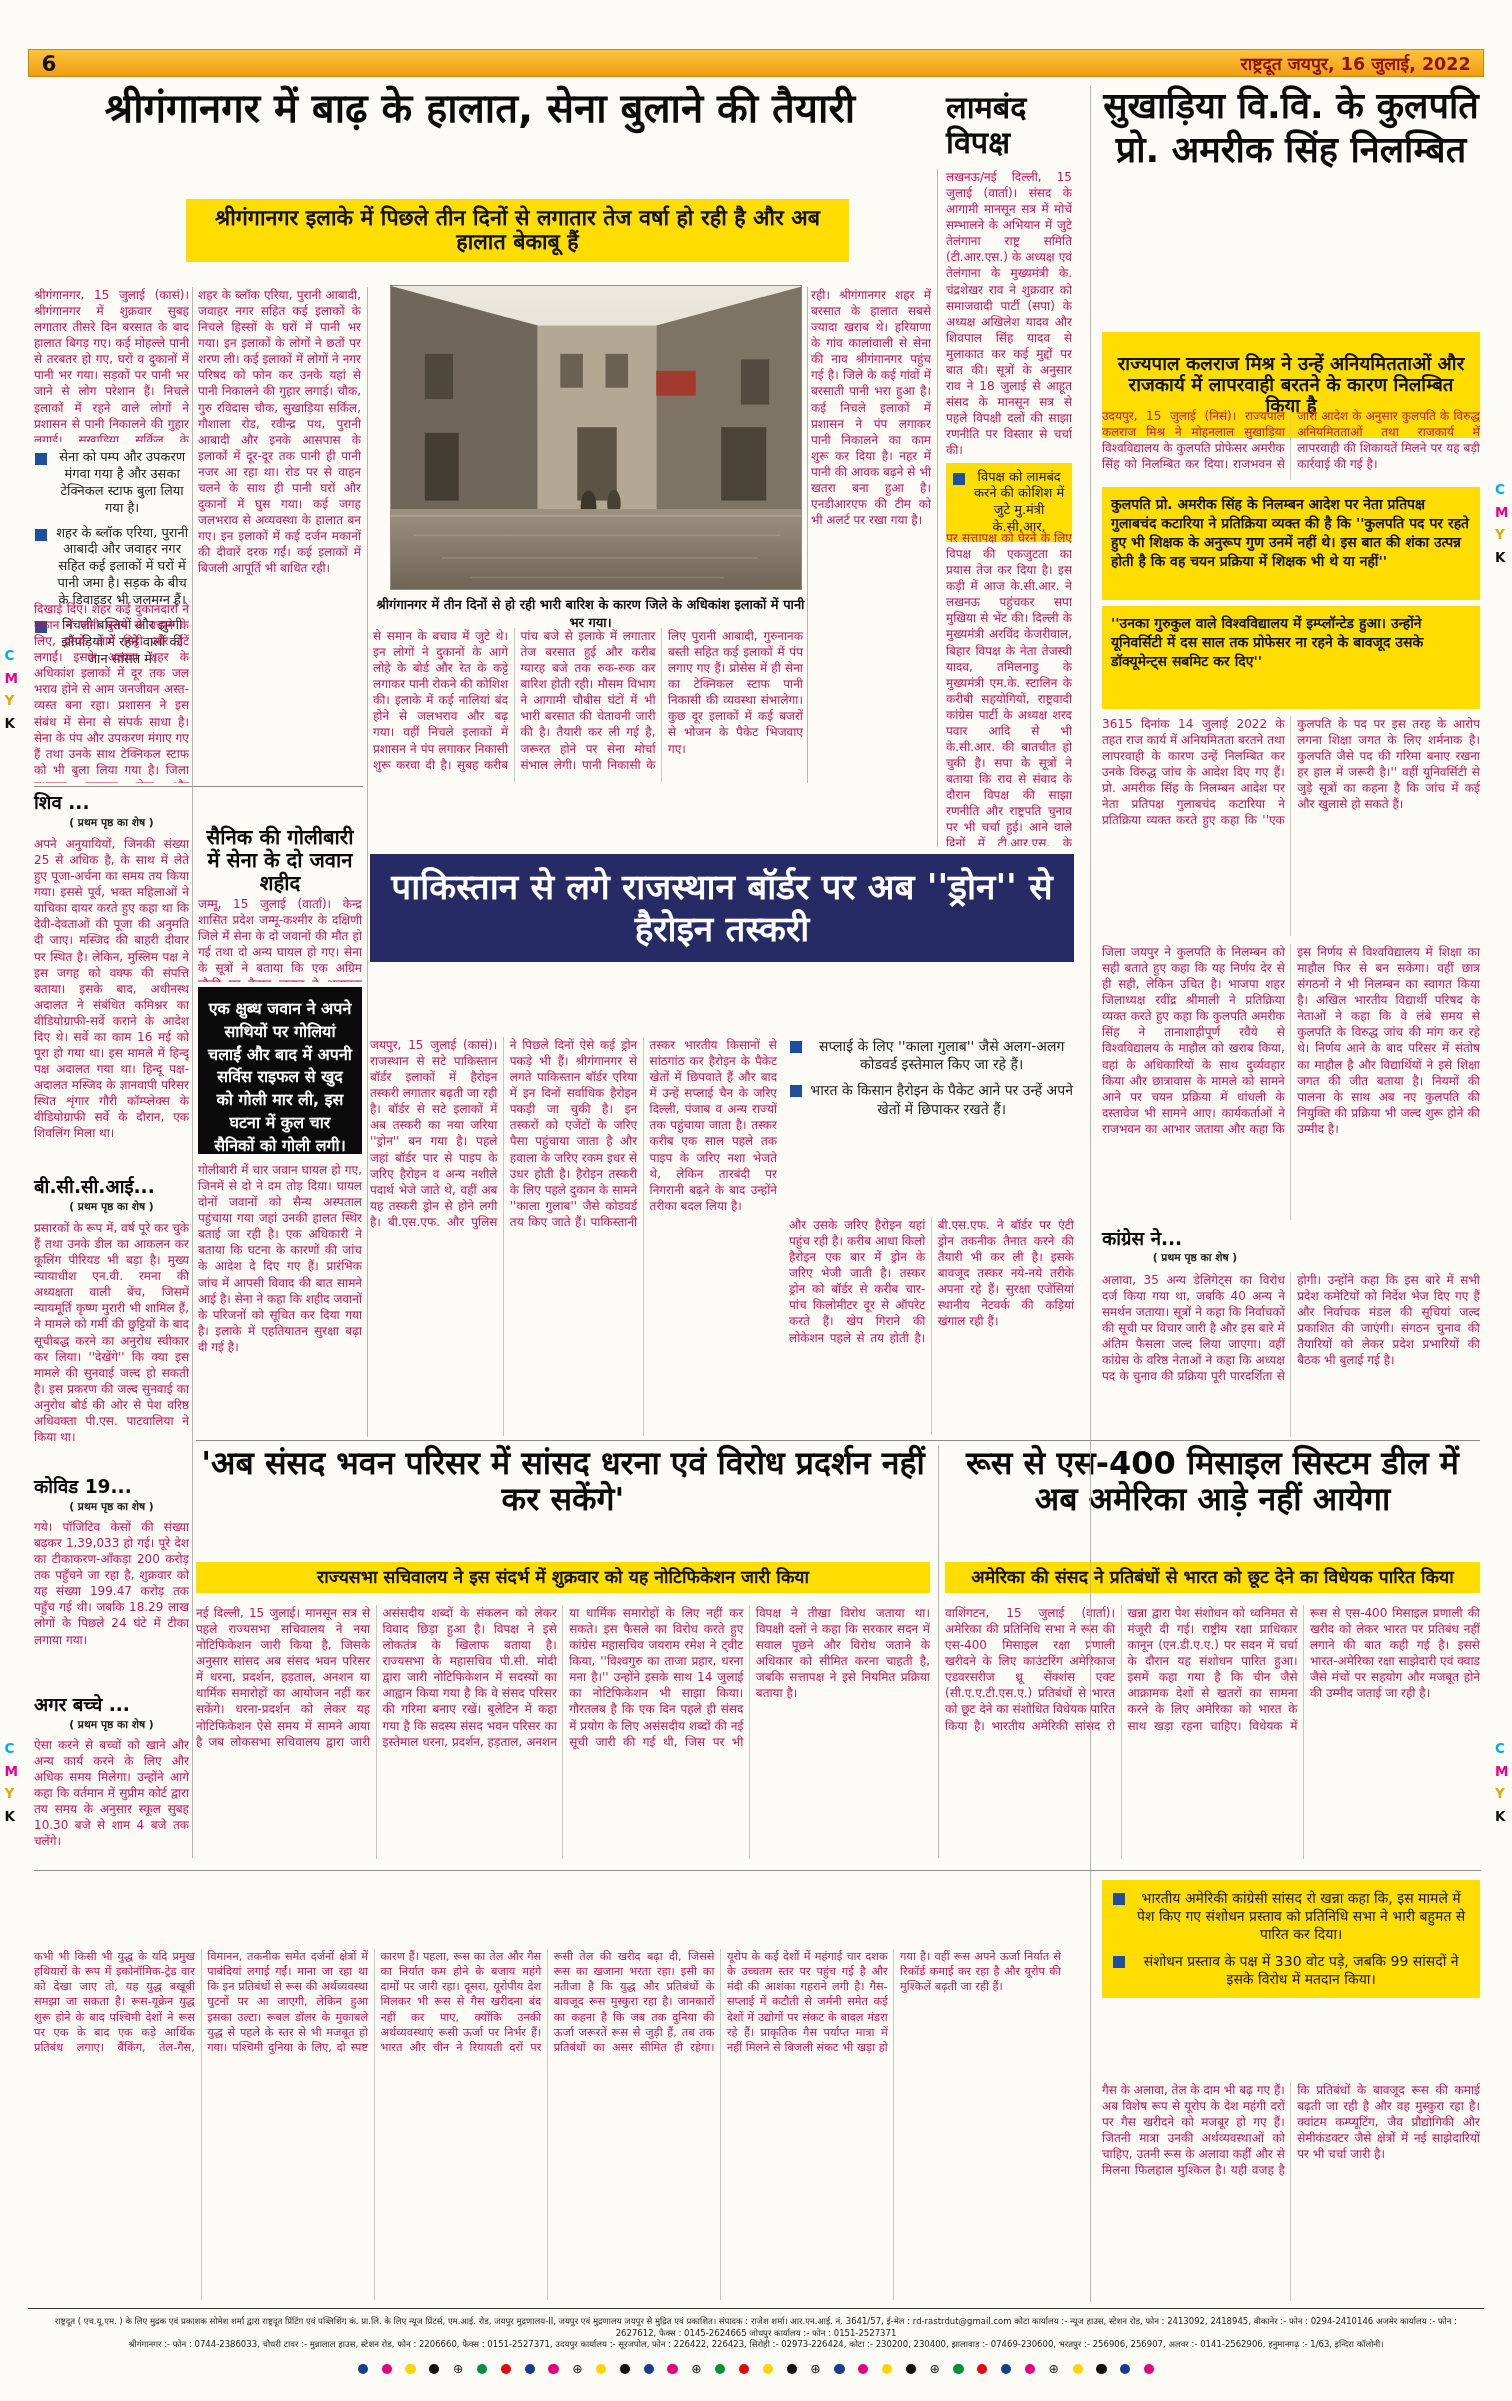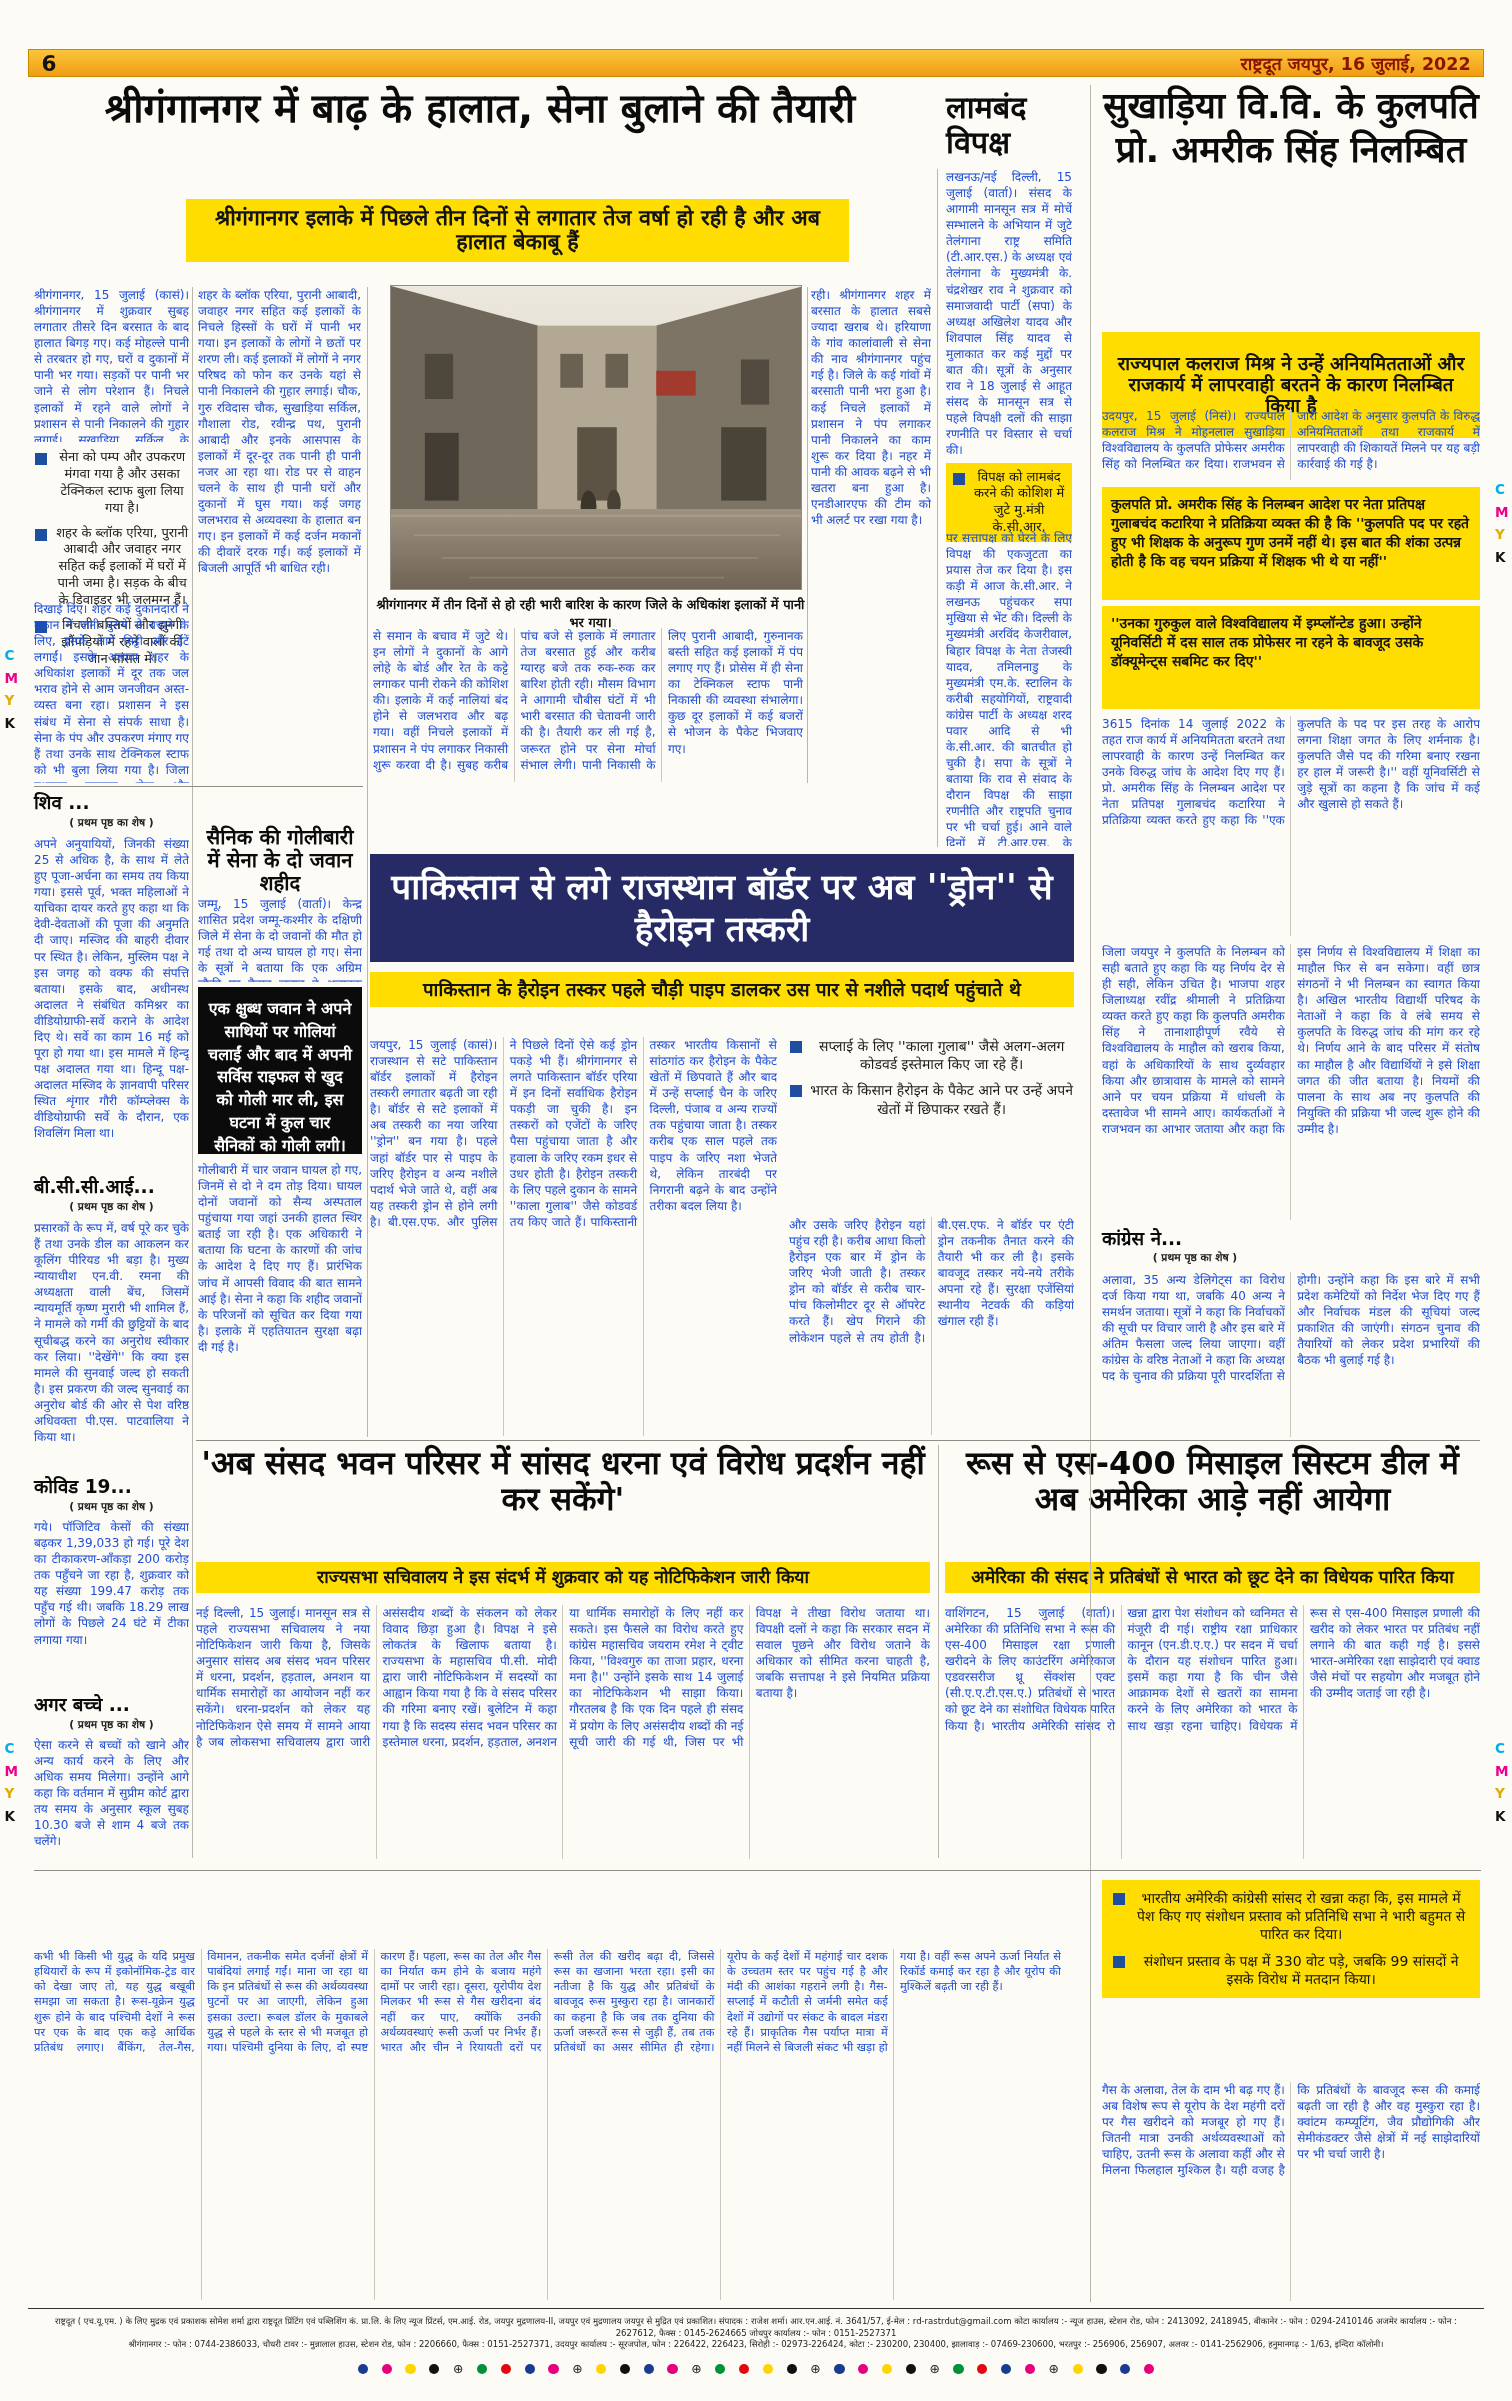--- a/index.html
+++ b/index.html
@@ -1,21 +1,21 @@
 <!DOCTYPE html>
 <html style="font-size:9px"><head>
 <meta charset="utf-8">
 <style>
   *{margin:0;padding:0;box-sizing:border-box}
   html,body{background:#9a9a9a}
   .page{position:relative;width:1512px;height:2401px;margin:0 auto;background:#fcfbf6;
         font-family:"DejaVu Sans",sans-serif;color:#1c1c1c;overflow:hidden}
   .abs{position:absolute}
   .hl{font-weight:700;color:#0b0b0b;text-align:center;line-height:1.14}
-  .body-text{font-size:12px;line-height:1.34;text-align:justify;overflow:hidden;color:#1d4ed8}
+  .body-text{font-size:12px;line-height:1.34;text-align:justify;overflow:hidden;color:#be185d}
   .c2{column-count:2;column-gap:12.4px;column-rule:0.6px solid #cbc8bf}
   .c3{column-count:3;column-gap:12.4px;column-rule:0.6px solid #cbc8bf}
   .c4{column-count:4;column-gap:12.4px;column-rule:0.6px solid #cbc8bf}
   .c6{column-count:6;column-gap:12.4px;column-rule:0.6px solid #cbc8bf}
   .ybox{background:#ffdd00;color:#131313}
   .navybox{background:#262b66;color:#fff;display:flex;align-items:center;justify-content:center;
            text-align:center;font-weight:700;line-height:1.2}
   .blackbox{background:#0b0b0b;color:#fff;font-weight:700;text-align:center;line-height:1.42}
   .bullet-item{position:relative;padding-left:20.3px;font-weight:400;text-align:center;margin-bottom:8px;line-height:1.3}
   .bullet-item::before{content:"";position:absolute;left:1.1px;top:4px;width:12px;height:12px;background:#1d4f9e}
@@ -131,21 +131,20 @@
   <div class="abs section-head" style="left:34px;top:1691px;width:155px">अगर बच्चे ...</div>
   <div class="abs cont-line" style="left:34px;top:1717px;width:155px">( प्रथम पृष्ठ का शेष )</div>
   <div class="abs body-text" style="left:34px;top:1737px;width:155px;height:121px">ऐसा करने से बच्चों को खाने और अन्य कार्य करने के लिए और अधिक समय मिलेगा। उन्होंने आगे कहा कि वर्तमान में सुप्रीम कोर्ट द्वारा तय समय के अनुसार स्कूल सुबह 10.30 बजे से शाम 4 बजे तक चलेंगे।</div>
 
   <div class="abs hl" style="left:198px;top:826px;width:164px;font-size:20.3px">सैनिक की गोलीबारी में सेना के दो जवान शहीद</div>
   <div class="abs body-text" style="left:198px;top:896px;width:164px;height:86px">जम्मू, 15 जुलाई (वार्ता)। केन्द्र शासित प्रदेश जम्मू-कश्मीर के दक्षिणी जिले में सेना के दो जवानों की मौत हो गई तथा दो अन्य घायल हो गए। सेना के सूत्रों ने बताया कि एक अग्रिम चौकी पर तैनात जवान ने अचानक अपने साथियों पर गोलियां चला दीं।</div>
   <div class="abs blackbox" style="left:198px;top:987px;width:164px;height:167px;padding:11.3px 9px;font-size:16px;overflow:hidden">एक क्षुब्ध जवान ने अपने साथियों पर गोलियां चलाईं और बाद में अपनी सर्विस राइफल से खुद को गोली मार ली, इस घटना में कुल चार सैनिकों को गोली लगी।</div>
   <div class="abs body-text" style="left:198px;top:1162px;width:164px;height:274px">गोलीबारी में चार जवान घायल हो गए, जिनमें से दो ने दम तोड़ दिया। घायल दोनों जवानों को सैन्य अस्पताल पहुंचाया गया जहां उनकी हालत स्थिर बताई जा रही है। एक अधिकारी ने बताया कि घटना के कारणों की जांच के आदेश दे दिए गए हैं। प्रारंभिक जांच में आपसी विवाद की बात सामने आई है। सेना ने कहा कि शहीद जवानों के परिजनों को सूचित कर दिया गया है। इलाके में एहतियातन सुरक्षा बढ़ा दी गई है।</div>
 
   <div class="abs navybox" style="left:370px;top:854px;width:704px;height:108px;font-size:35px;padding:0 17px">पाकिस्तान से लगे राजस्थान बॉर्डर पर अब ''ड्रोन'' से हैरोइन तस्करी</div>
-  <div class="abs ybox hl" style="left:370px;top:972px;width:704px;font-size:18.6px;padding:6.8px 17px">पाकिस्तान के हैरोइन तस्कर पहले चौड़ी पाइप डालकर उस पार से नशीले पदार्थ पहुंचाते थे</div>
   <div class="abs body-text c3" style="left:370px;top:1037px;width:407px;height:399px">जयपुर, 15 जुलाई (कासं)। राजस्थान से सटे पाकिस्तान बॉर्डर इलाकों में हैरोइन तस्करी लगातार बढ़ती जा रही है। बॉर्डर से सटे इलाकों में अब तस्करी का नया जरिया ''ड्रोन'' बन गया है। पहले जहां बॉर्डर पार से पाइप के जरिए हैरोइन व अन्य नशीले पदार्थ भेजे जाते थे, वहीं अब यह तस्करी ड्रोन से होने लगी है। बी.एस.एफ. और पुलिस ने पिछले दिनों ऐसे कई ड्रोन पकड़े भी हैं। श्रीगंगानगर से लगते पाकिस्तान बॉर्डर एरिया में इन दिनों सर्वाधिक हैरोइन पकड़ी जा चुकी है। इन तस्करों को एजेंटों के जरिए पैसा पहुंचाया जाता है और हवाला के जरिए रकम इधर से उधर होती है। हैरोइन तस्करी के लिए पहले दुकान के सामने ''काला गुलाब'' जैसे कोडवर्ड तय किए जाते हैं। पाकिस्तानी तस्कर भारतीय किसानों से सांठगांठ कर हैरोइन के पैकेट खेतों में छिपवाते हैं और बाद में उन्हें सप्लाई चैन के जरिए दिल्ली, पंजाब व अन्य राज्यों तक पहुंचाया जाता है। तस्कर करीब एक साल पहले तक पाइप के जरिए नशा भेजते थे, लेकिन तारबंदी पर निगरानी बढ़ने के बाद उन्होंने तरीका बदल लिया है।</div>
   <div class="abs" style="left:789px;top:1037px;width:285px">
     <div class="bullet-item" style="font-size:14px">सप्लाई के लिए ''काला गुलाब'' जैसे अलग-अलग कोडवर्ड इस्तेमाल किए जा रहे हैं।</div>
     <div class="bullet-item" style="font-size:14px">भारत के किसान हैरोइन के पैकेट आने पर उन्हें अपने खेतों में छिपाकर रखते हैं।</div>
   </div>
   <div class="abs body-text c2" style="left:789px;top:1217px;width:285px;height:218px">और उसके जरिए हैरोइन यहां पहुंच रही है। करीब आधा किलो हैरोइन एक बार में ड्रोन के जरिए भेजी जाती है। तस्कर ड्रोन को बॉर्डर से करीब चार-पांच किलोमीटर दूर से ऑपरेट करते हैं। खेप गिराने की लोकेशन पहले से तय होती है। बी.एस.एफ. ने बॉर्डर पर एंटी ड्रोन तकनीक तैनात करने की तैयारी भी कर ली है। इसके बावजूद तस्कर नये-नये तरीके अपना रहे हैं। सुरक्षा एजेंसियां स्थानीय नेटवर्क की कड़ियां खंगाल रही हैं।</div>
 
   <div class="abs hl" style="left:196px;top:1445px;width:734px;font-size:32px">'अब संसद भवन परिसर में सांसद धरना एवं विरोध प्रदर्शन नहीं कर सकेंगे'</div>
   <div class="abs ybox hl" style="left:196px;top:1562px;width:734px;font-size:17.5px;padding:5.6px 11.3px">राज्यसभा सचिवालय ने इस संदर्भ में शुक्रवार को यह नोटिफिकेशन जारी किया</div>
   <div class="abs body-text c4" style="left:196px;top:1605px;width:734px;height:254px">नई दिल्ली, 15 जुलाई। मानसून सत्र से पहले राज्यसभा सचिवालय ने नया नोटिफिकेशन जारी किया है, जिसके अनुसार सांसद अब संसद भवन परिसर में धरना, प्रदर्शन, हड़ताल, अनशन या धार्मिक समारोहों का आयोजन नहीं कर सकेंगे। धरना-प्रदर्शन को लेकर यह नोटिफिकेशन ऐसे समय में सामने आया है जब लोकसभा सचिवालय द्वारा जारी असंसदीय शब्दों के संकलन को लेकर विवाद छिड़ा हुआ है। विपक्ष ने इसे लोकतंत्र के खिलाफ बताया है। राज्यसभा के महासचिव पी.सी. मोदी द्वारा जारी नोटिफिकेशन में सदस्यों का आह्वान किया गया है कि वे संसद परिसर की गरिमा बनाए रखें। बुलेटिन में कहा गया है कि सदस्य संसद भवन परिसर का इस्तेमाल धरना, प्रदर्शन, हड़ताल, अनशन या धार्मिक समारोहों के लिए नहीं कर सकते। इस फैसले का विरोध करते हुए कांग्रेस महासचिव जयराम रमेश ने ट्वीट किया, ''विश्वगुरु का ताजा प्रहार, धरना मना है।'' उन्होंने इसके साथ 14 जुलाई का नोटिफिकेशन भी साझा किया। गौरतलब है कि एक दिन पहले ही संसद में प्रयोग के लिए असंसदीय शब्दों की नई सूची जारी की गई थी, जिस पर भी विपक्ष ने तीखा विरोध जताया था। विपक्षी दलों ने कहा कि सरकार सदन में सवाल पूछने और विरोध जताने के अधिकार को सीमित करना चाहती है, जबकि सत्तापक्ष ने इसे नियमित प्रक्रिया बताया है।</div>

